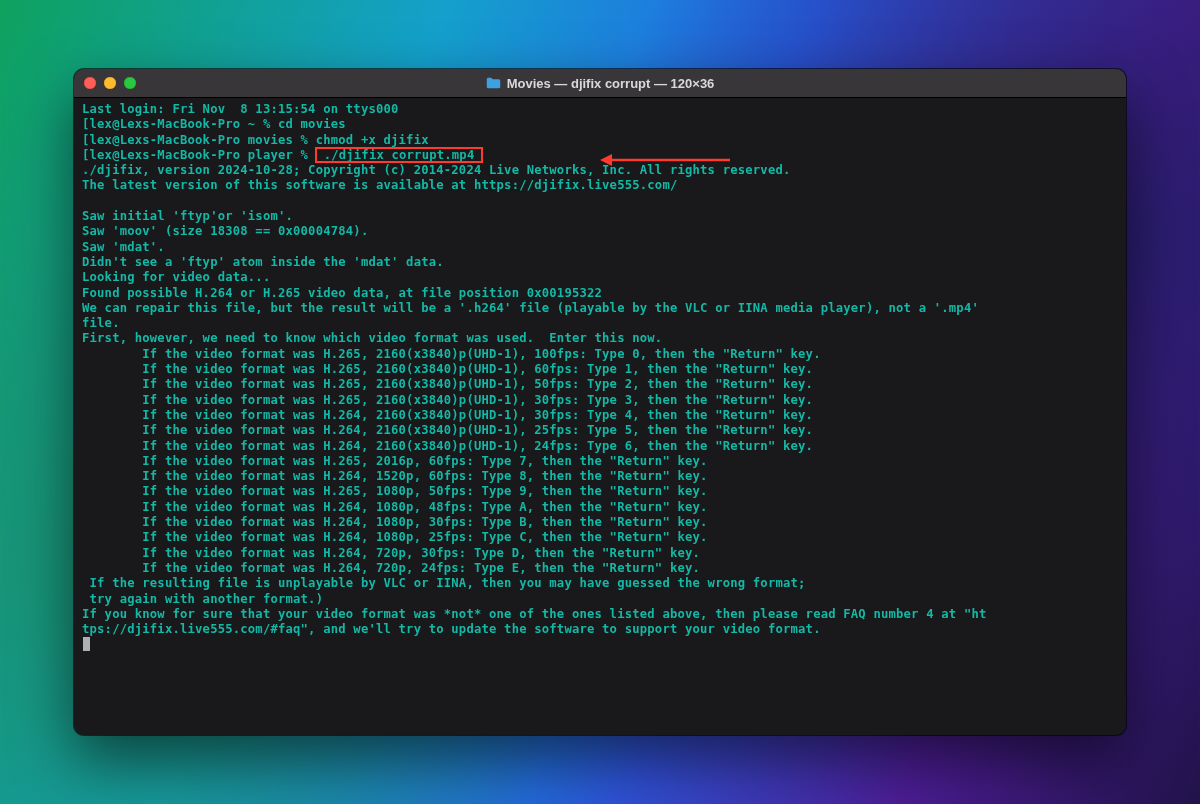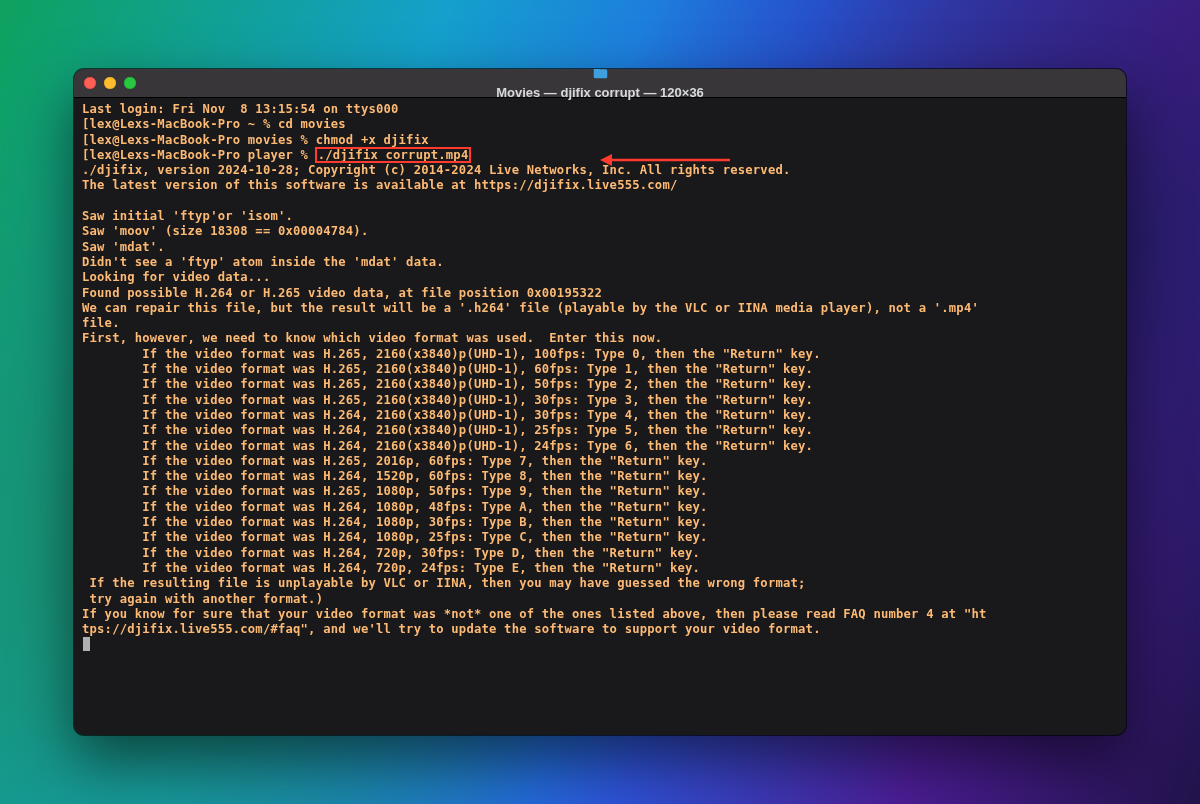--- a/index.html
+++ b/index.html
@@ -59,46 +59,45 @@
     left: 0; right: 0;
     text-align: center;
     font-size: 13px;
     color: #d9d8da;
     font-weight: 600;
     display: flex;
     align-items: center;
     justify-content: center;
     gap: 6px;
     pointer-events: none;
-    flex-direction: column;
   }
   .folder-icon {
     width: 15px;
     height: 12px;
   }
   .terminal-body {
     flex: 1;
     padding: 4px 8px 8px 8px;
     font-family: "Menlo", "SF Mono", Monaco, Consolas, monospace;
     font-size: 12.2px;
     line-height: 15.3px;
-    color: #fdba74;
+    color: #14b8a6;
     white-space: pre;
     overflow: hidden;
     position: relative;
     font-weight: 600;
     letter-spacing: 0.2px;
     border-radius: 15px;
   }
   .segment { display:inline; }
   .hl-box {
     display:inline;
     outline: 2px solid #ff3b30;
     outline-offset: -1px;
-    padding: 0 2px;
+    padding: 0 8px;
   }
   .arrow {
     position: absolute;
     pointer-events: none;
   }
   .cursor {
     display:inline-block;
     width:7px;
     height:14px;
     background:#b0b0b0;

